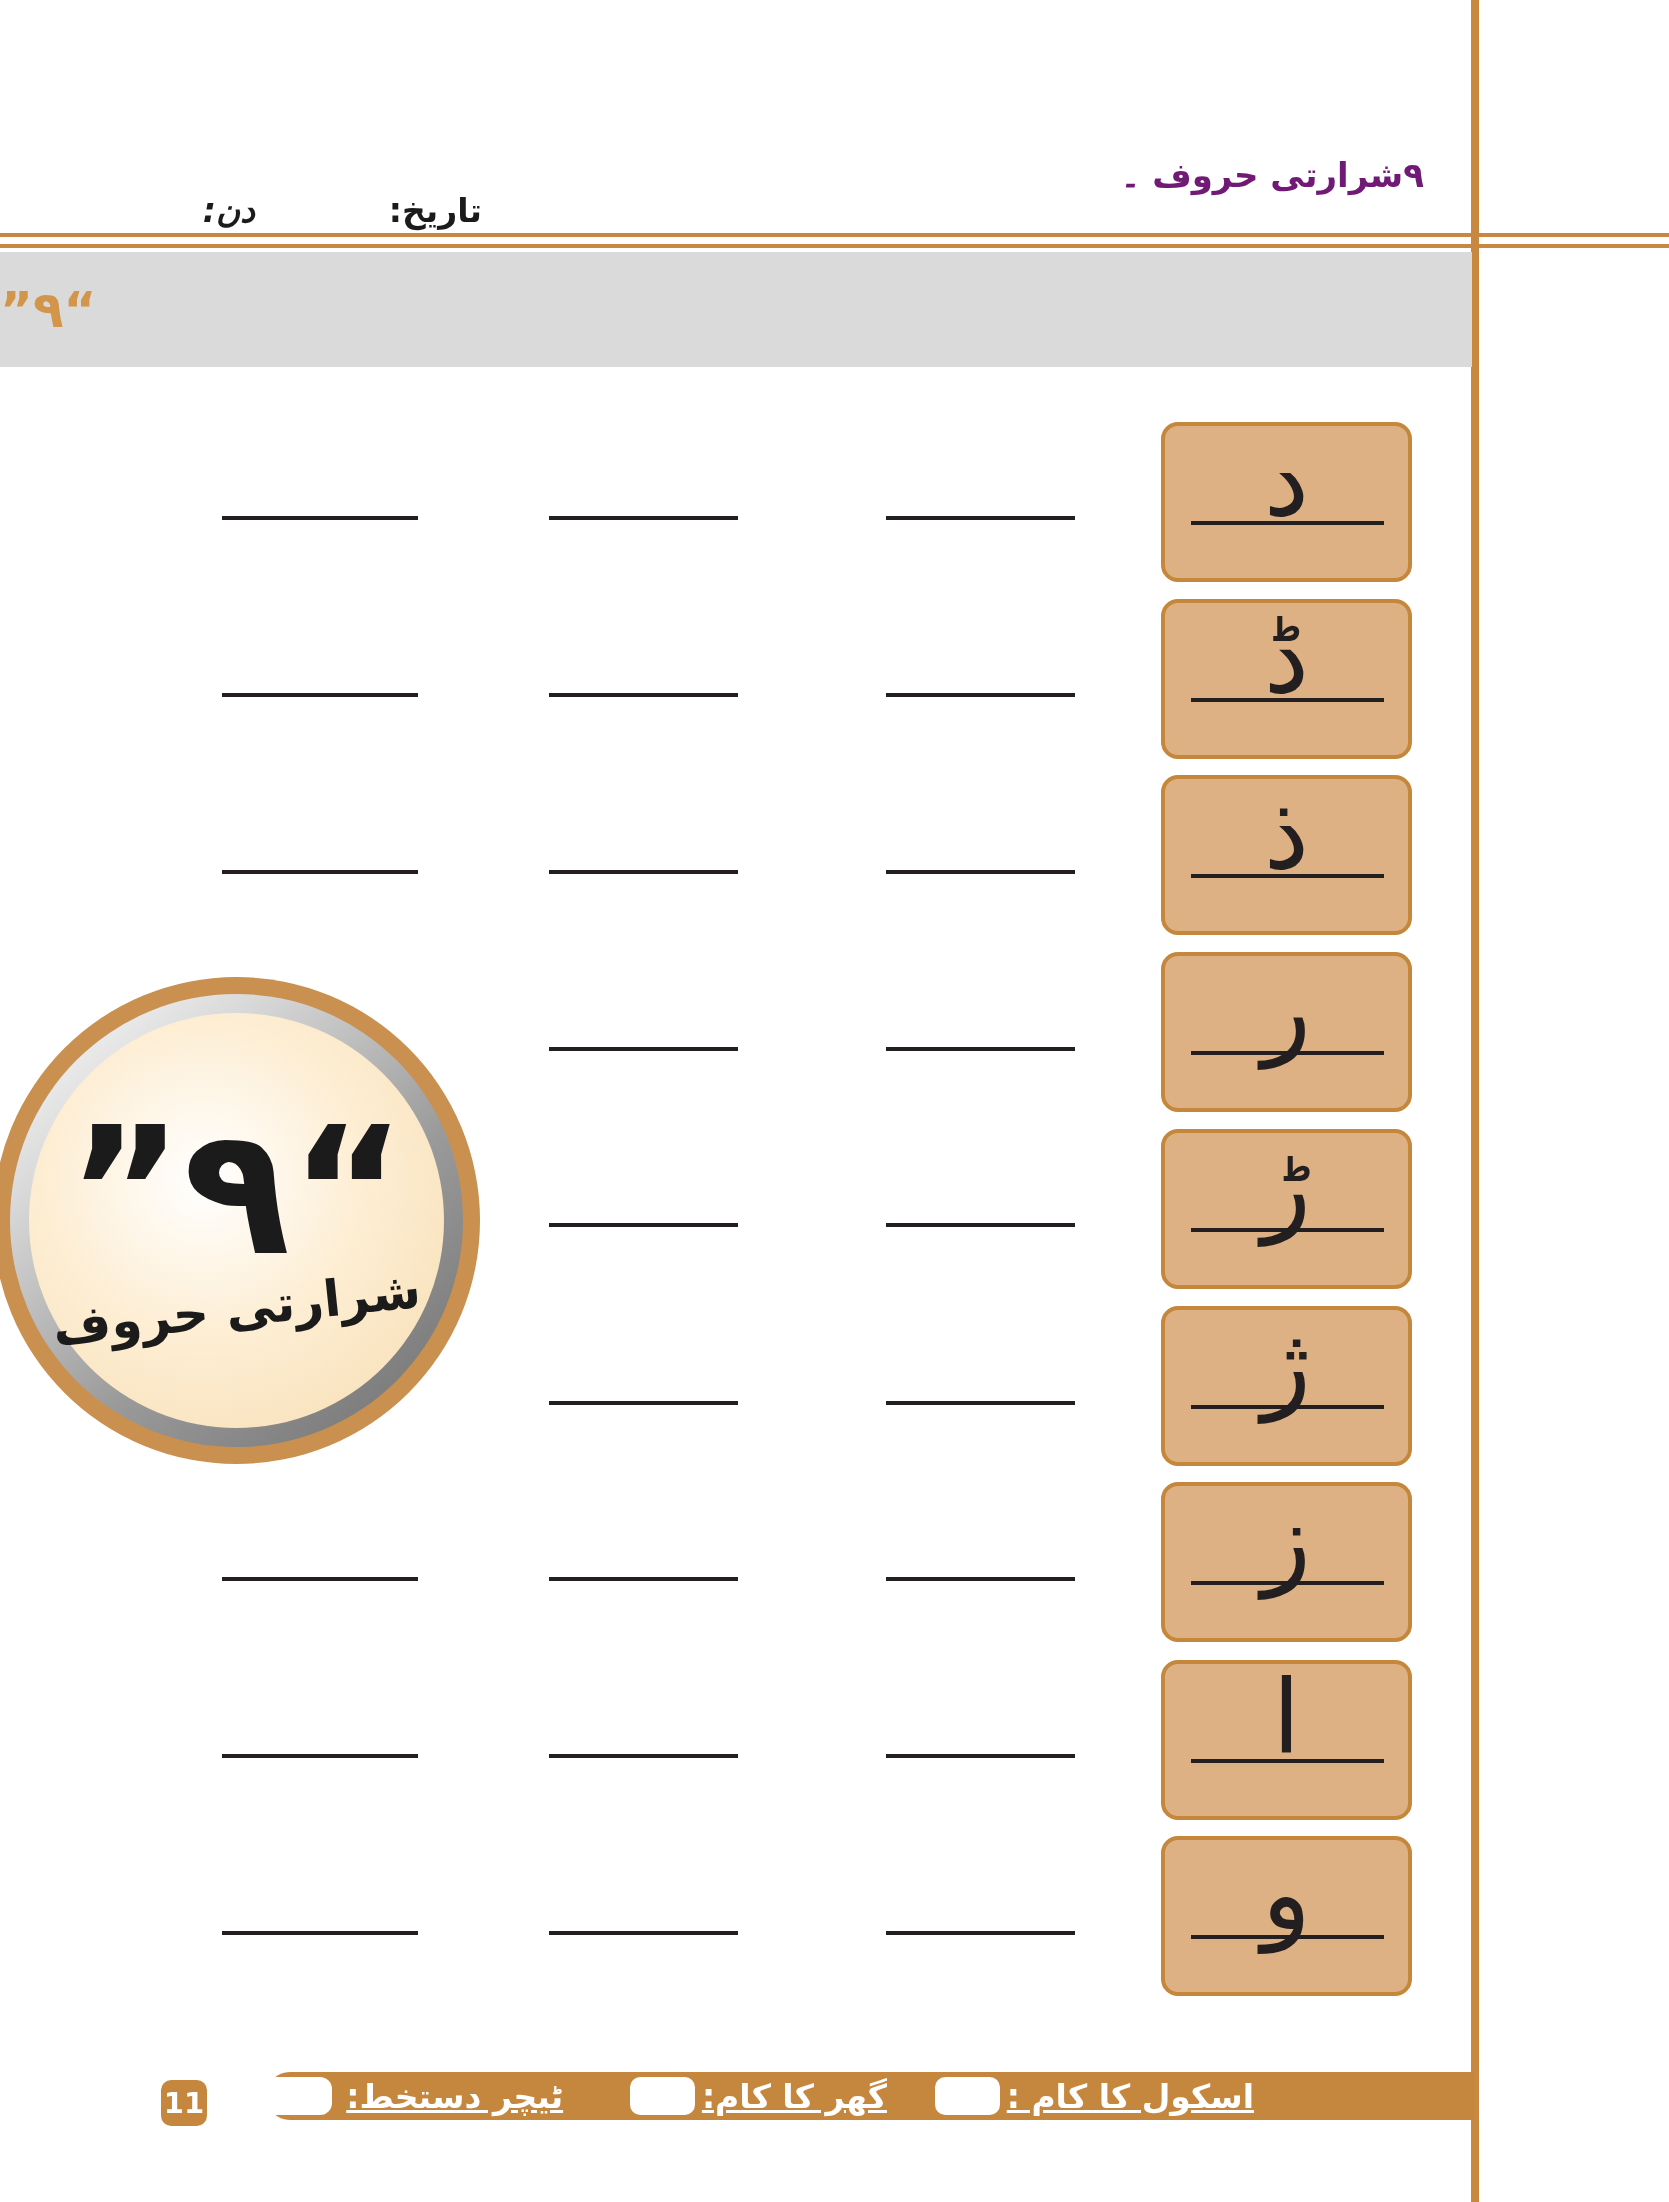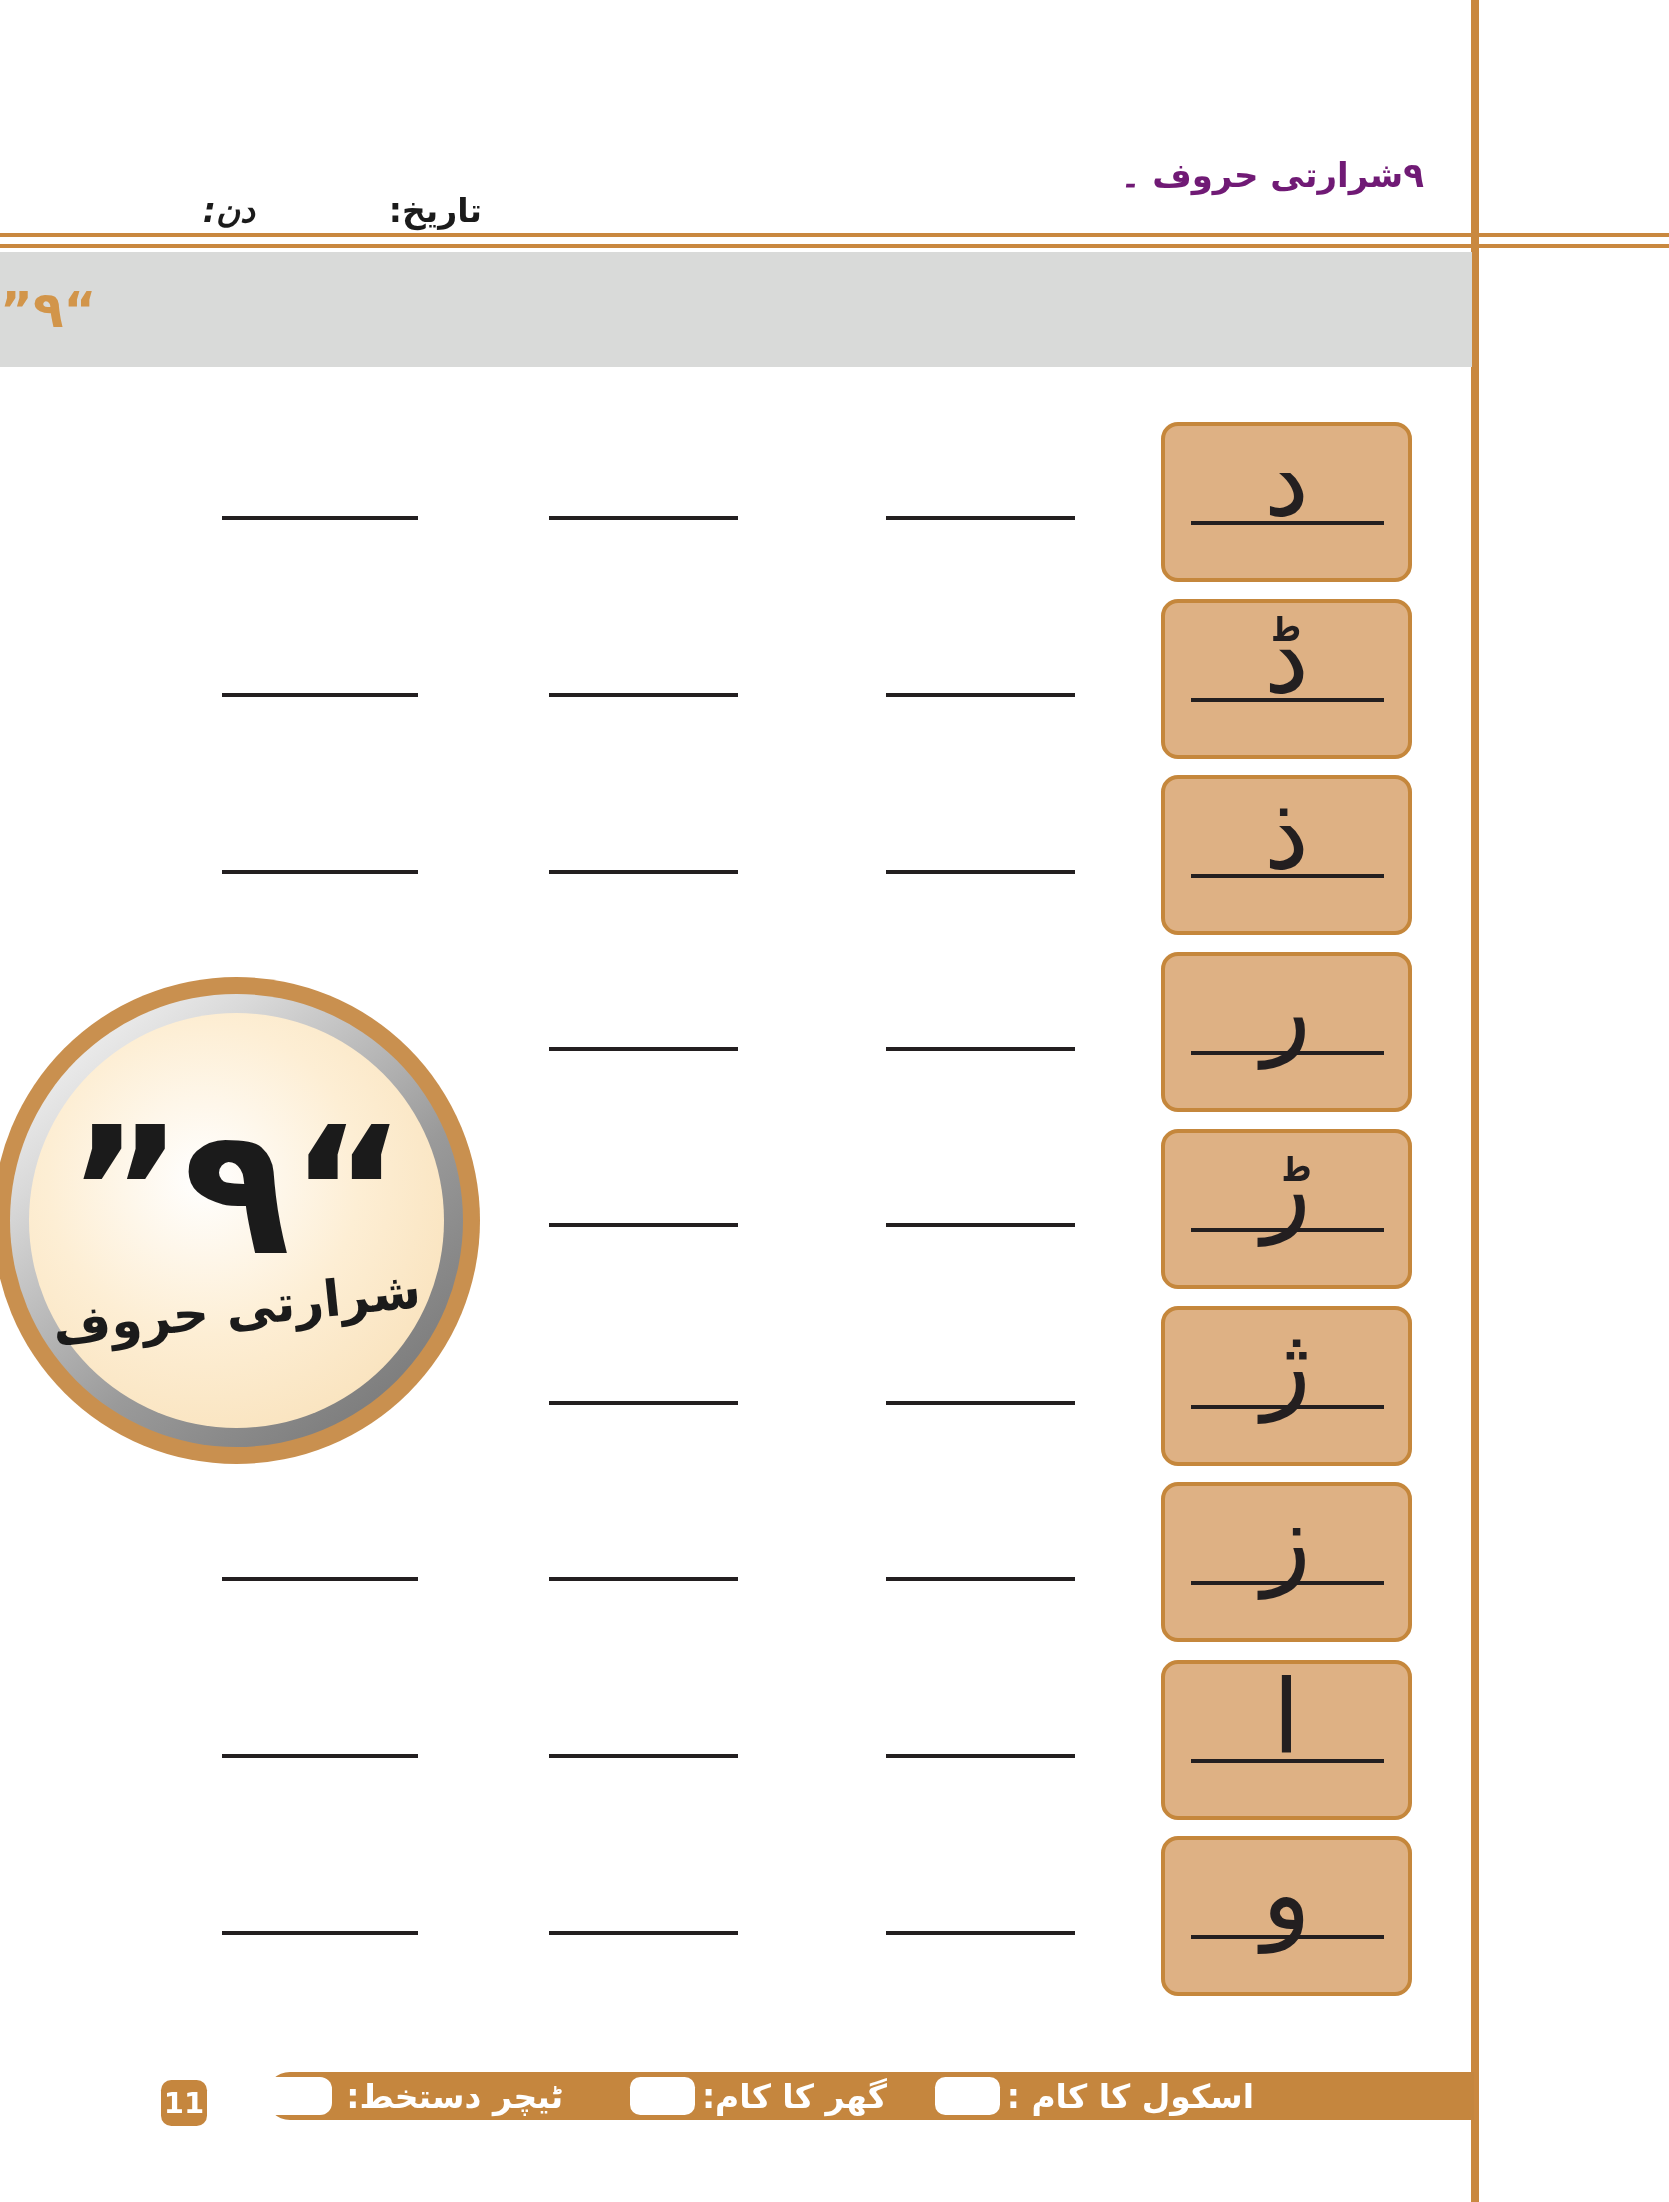--- a/index.html
+++ b/index.html
@@ -74,21 +74,21 @@
     direction:rtl;font-size:38px;color:#1b1b1b;white-space:nowrap;
   }
 
   
   .footer-bar{
     position:absolute;left:266px;top:2072px;width:1208px;height:48px;
     background:#c5863e;border-radius:24px 0 0 24px;
     display:flex;align-items:center;direction:rtl;
     padding-right:220px;box-sizing:border-box;gap:6.9px;
   }
-  .footer-label{font-size:33px;font-weight:bold;color:#ffffff;white-space:nowrap;line-height:1;}
+  .footer-label{font-size:33px;font-weight:bold;color:#ffffff;white-space:nowrap;line-height:1;text-decoration:underline;}
   .footer-checkbox{width:65px;height:38px;background:#ffffff;border-radius:10.3px;flex:0 0 auto;}
   .footer-checkbox.gap{margin-left:41px;}
   .footer-checkbox.gap2{margin-left:60px;}
   .signature-box{width:275px;height:38px;background:#ffffff;border-radius:12px;flex:0 0 auto;margin-right:6.9px;}
 
   .page-number{
     position:absolute;left:161px;top:2080px;width:46px;height:46px;
     background:#c5863e;border-radius:10.3px;
     display:flex;align-items:center;justify-content:center;
     color:#ffffff;font-size:29px;font-weight:bold;

